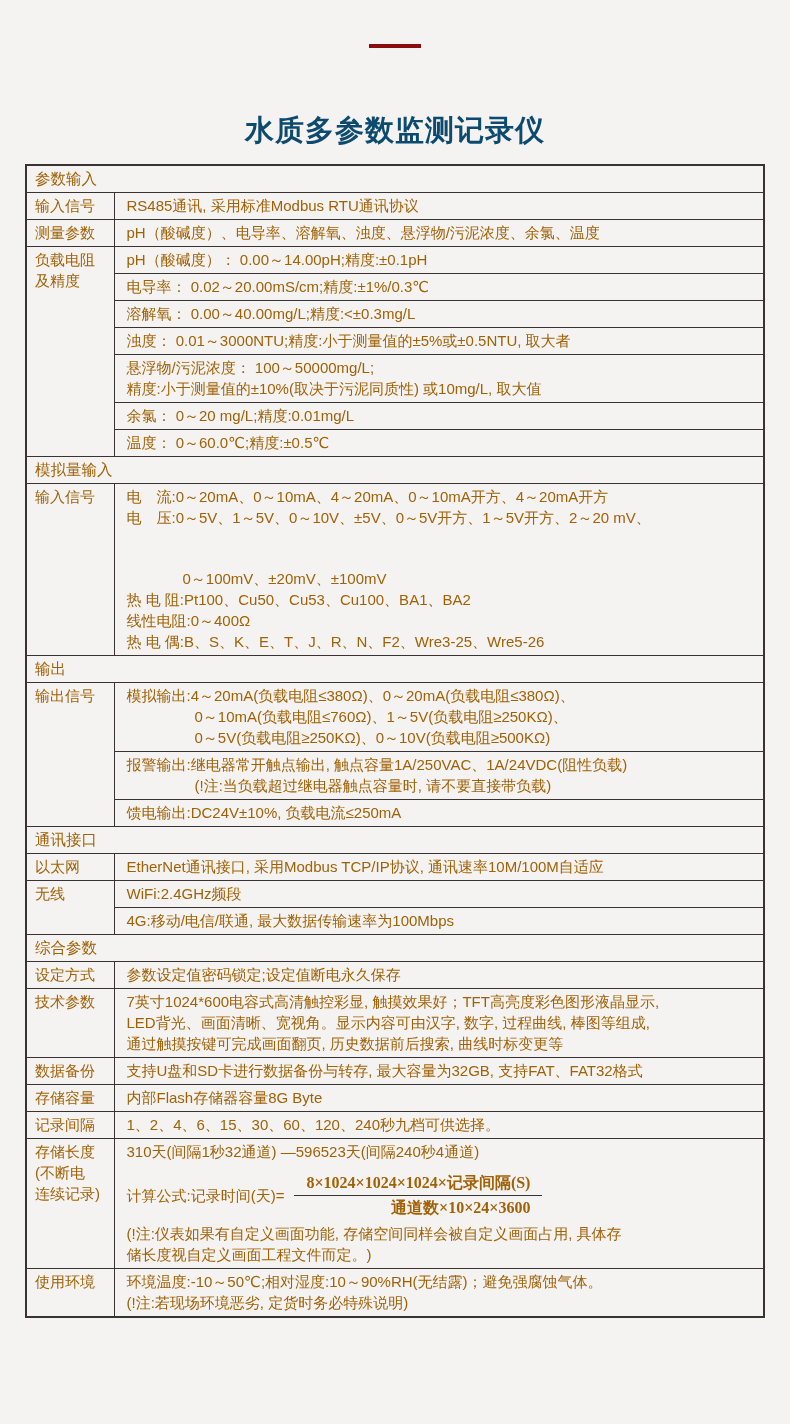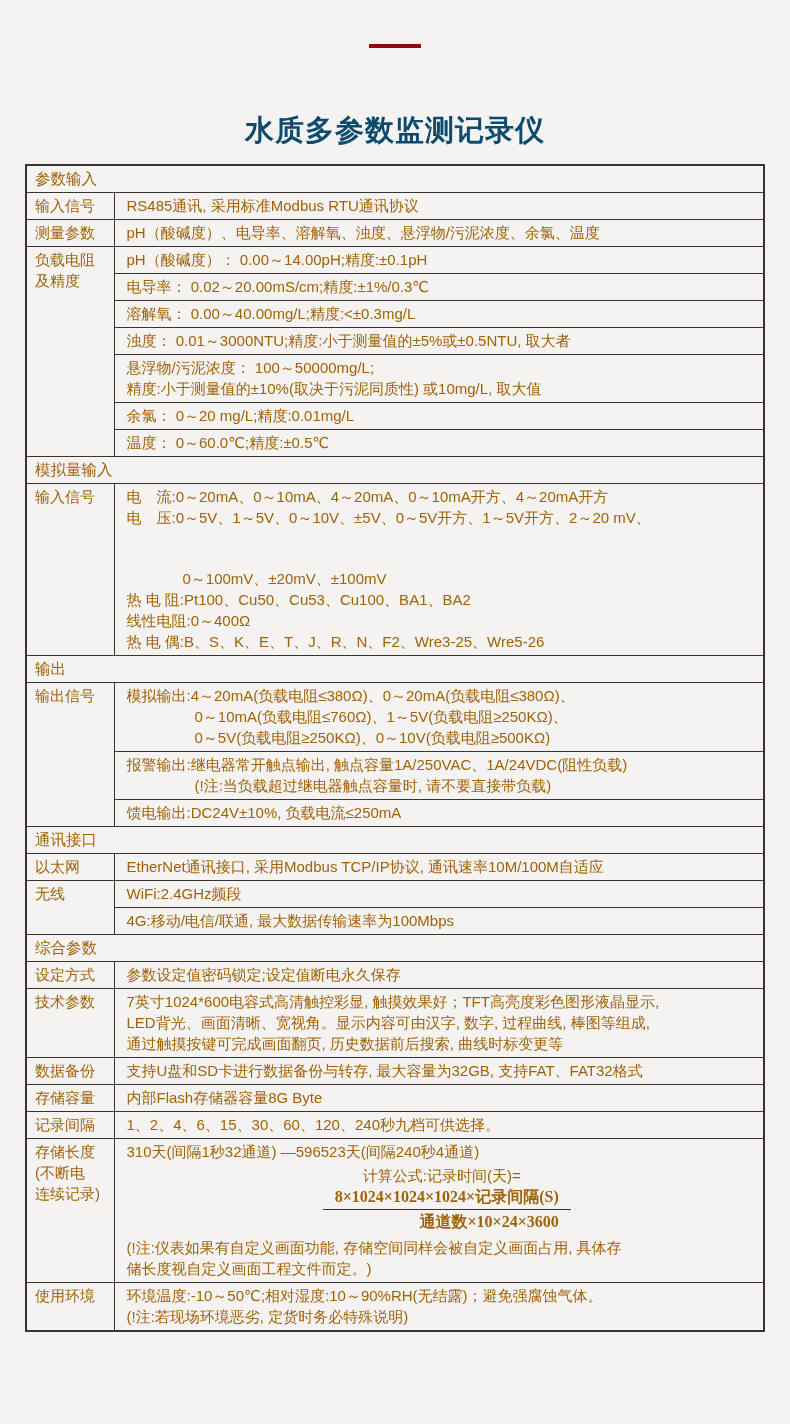--- a/index.html
+++ b/index.html
@@ -42,21 +42,21 @@
     color:#a16207;
     padding:2px 6px 3px 8px;
     word-break:break-all;
   }
   td.sec{font-size:15.5px;padding-left:8px;}
   td.lbl{padding-left:8px;}
   td.val{padding-left:12px;}
   .ind56{margin-left:56px;margin-top:40px;}
   .ind68{margin-left:68px;}
   .ind8{}
-  .formula{display:flex;align-items:center;margin:3px 0 4px;flex-direction:column;}
+  .formula{display:flex;align-items:center;margin:10px 0 4px;}
   .formula .prefix{white-space:nowrap;}
   .frac{
     display:inline-flex;flex-direction:column;align-items:flex-end;
     margin-left:10px;
     font-family:"Liberation Serif","DejaVu Serif",serif;
     font-size:16px;line-height:22px;font-weight:bold;
   }
   .frac .num{padding:0 12px 1px;border-bottom:1.5px solid #3a332f;}
   .frac .den{padding:1px 12px 0;}
 </style>

